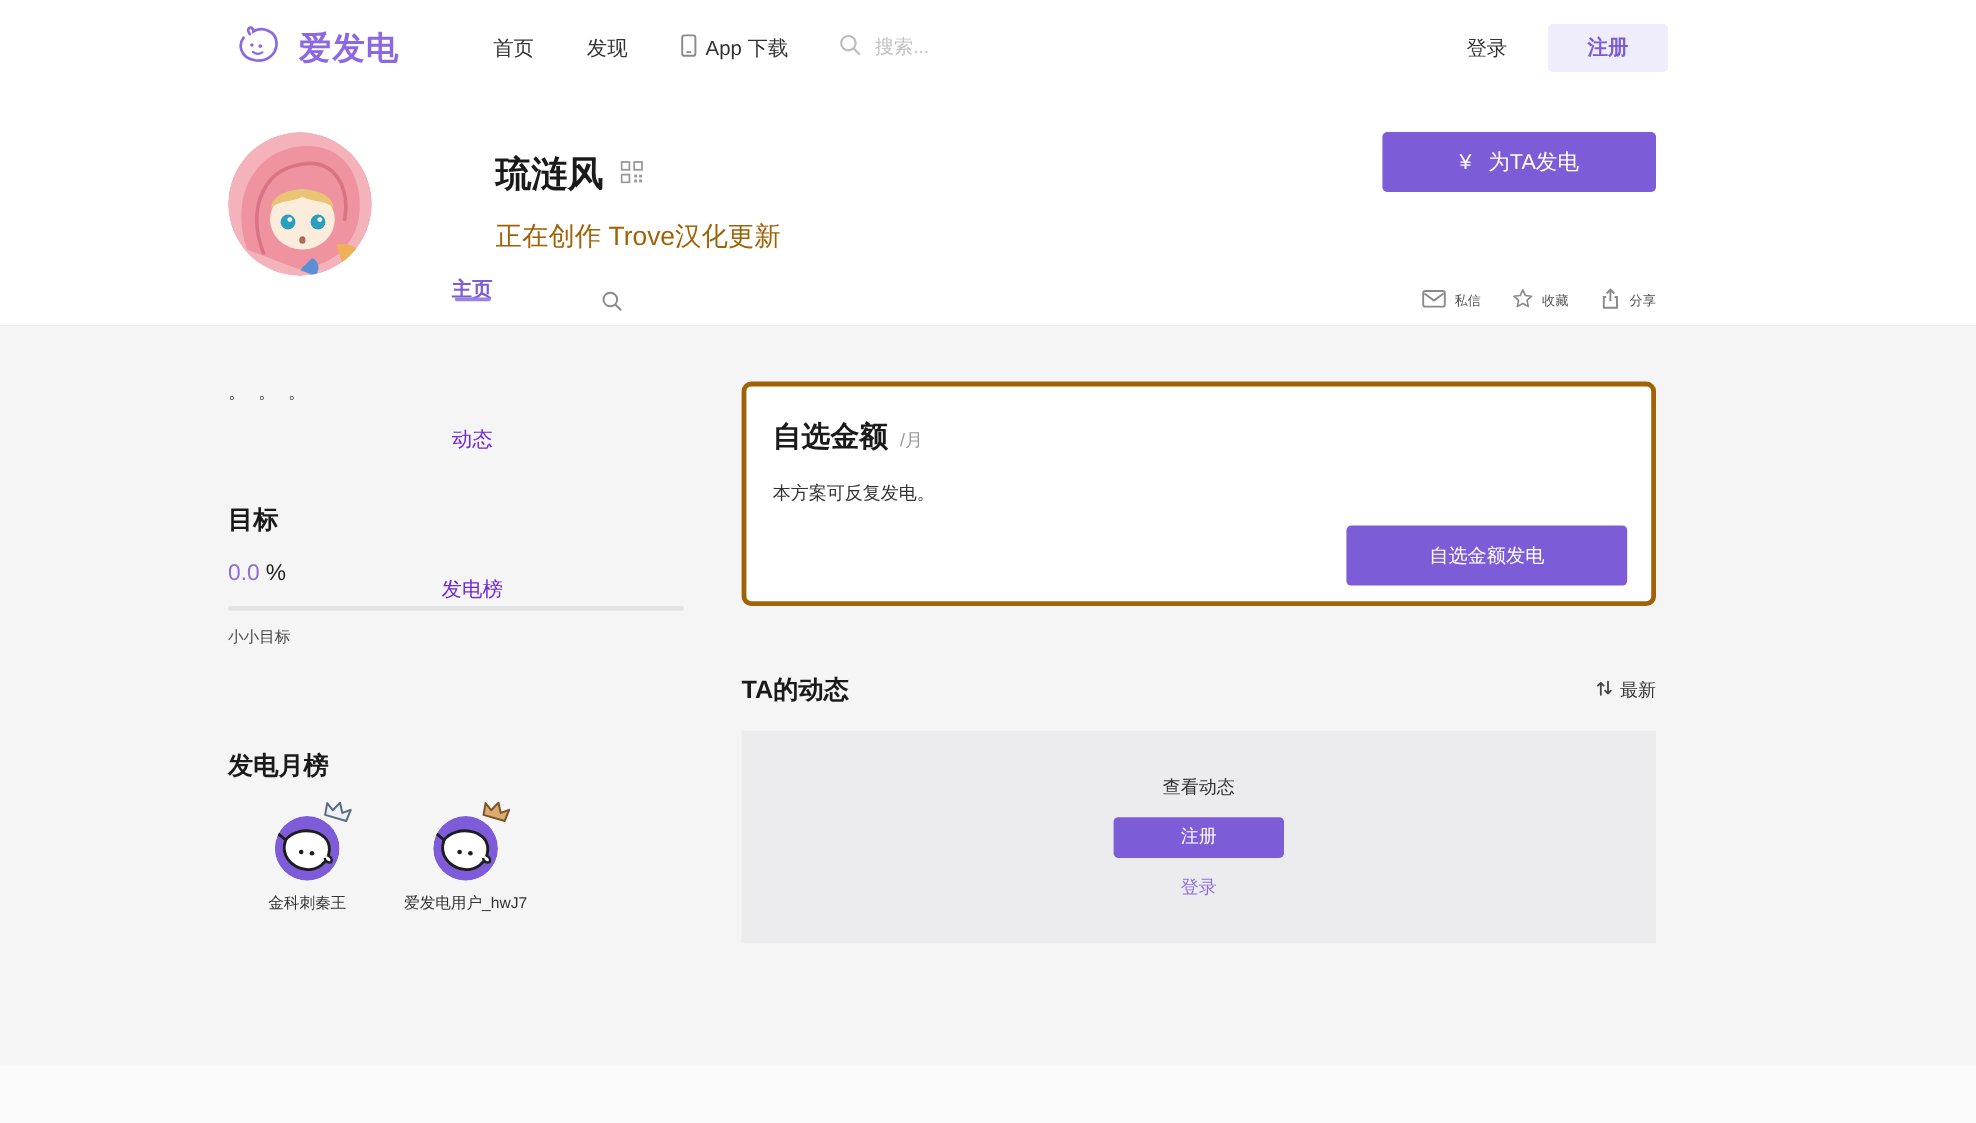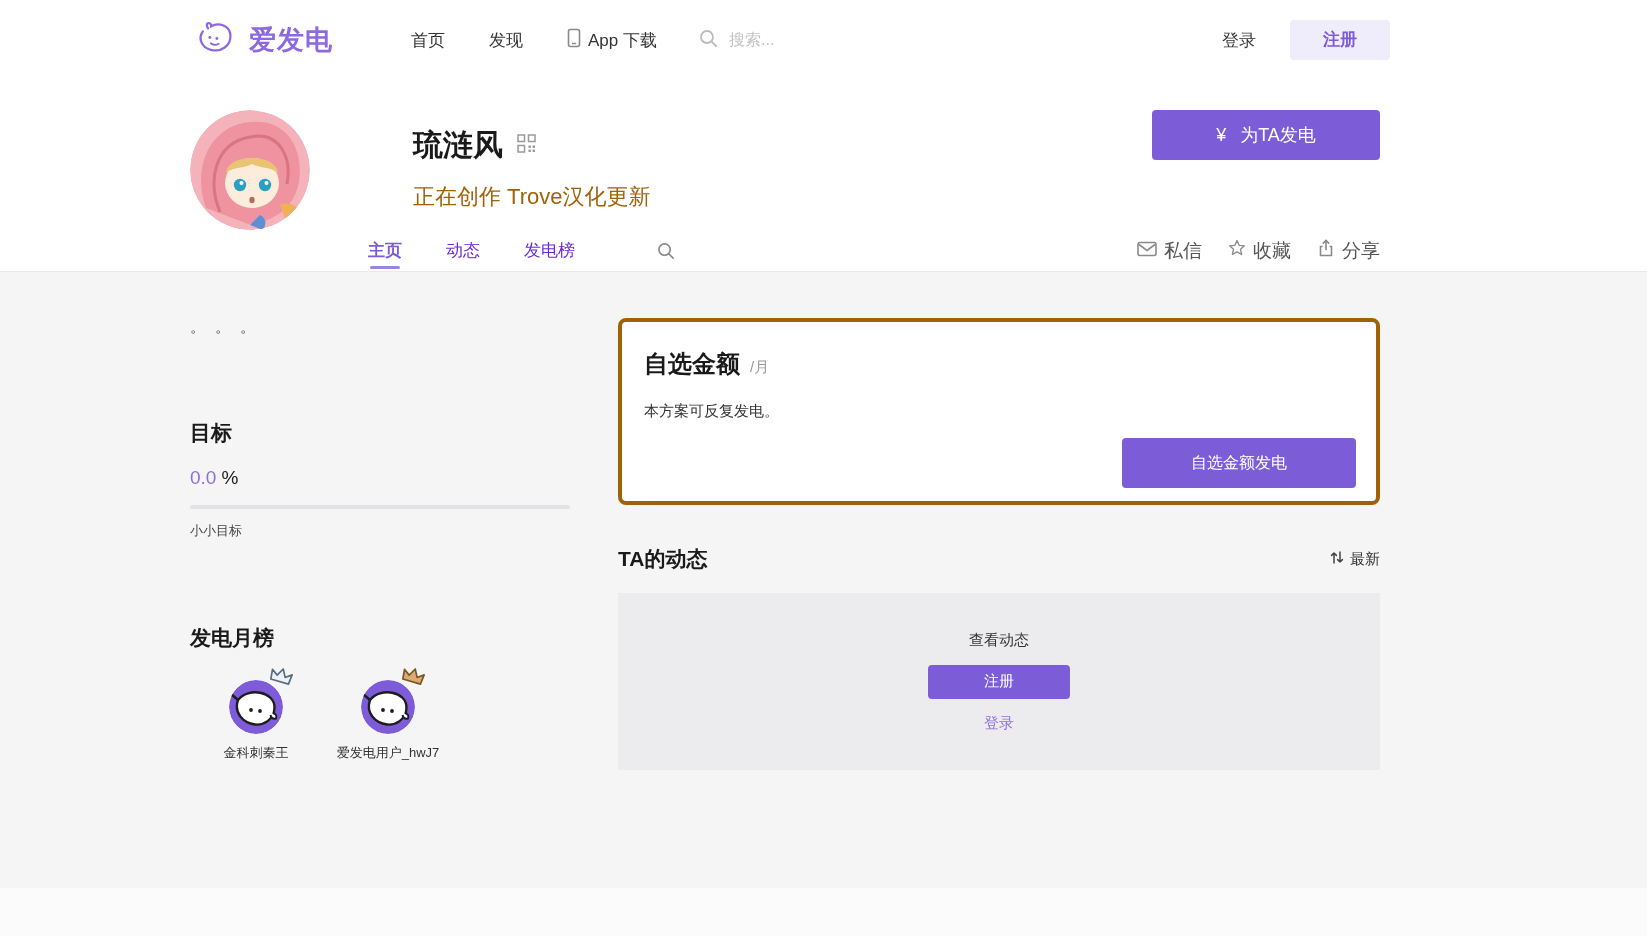--- a/index.html
+++ b/index.html
@@ -48,30 +48,30 @@
     margin-left: auto; width: 228px; height: 50px; background: #7d5cd8; color: #fff;
     border: none; border-radius: 4px; font-size: 18px; cursor: pointer;
     display: flex; align-items: center; justify-content: center; gap: 14px;
     font-family: "Liberation Sans", sans-serif;
   }
   
   .tabs-row {
     display: flex; align-items: center; height: 42px;
     padding: 0 267px 0 368px; border-bottom: 1px solid #ebebeb; background: #fff;
   }
-  .tabs { display: flex; align-items: center; gap: 44px; height: 100%; }
+  .tabs { display: flex; align-items: center; gap: 102px; height: 100%; flex-direction: column; }
   .tab { font-size: 17px; color: #6d28d9; cursor: pointer; position: relative; height: 100%; display: flex; align-items: center; }
   .tab.active { color: #7d5cd8; font-weight: bold; }
   .tab.active::after {
     content: ""; position: absolute; left: 50%; transform: translateX(-50%);
     bottom: 2px; width: 30px; height: 3px; background: #9c82e4; border-radius: 2px;
   }
   .tab-search { margin-left: 82px; cursor: pointer; display: flex; align-items: center; }
   .profile-actions { margin-left: auto; display: flex; align-items: center; gap: 26px; }
-  .action-item { display: flex; align-items: center; gap: 7px; font-size: 19px; color: #555; cursor: pointer; }
+  .action-item { display: flex; align-items: center; gap: 7px; font-size: 11px; color: #555; cursor: pointer; }
   
   .content {
     background: #f5f5f6; height: 616px; padding: 46px 0 0 190px; display: flex;
   }
   .left-col { width: 380px; flex-shrink: 0; }
   .dots { font-size: 15px; color: #333; letter-spacing: 10px; }
   .section-title { font-size: 21px; font-weight: bold; color: #1a1a1a; }
   .goal-title { margin-top: 82px; }
   .percent-row { margin-top: 20px; font-size: 19px; }
   .percent-value { color: #8e70d8; }
@@ -95,21 +95,21 @@
   .plan-title-row { display: flex; align-items: baseline; gap: 10px; }
   .plan-title { font-size: 24px; font-weight: bold; color: #1a1a1a; }
   .plan-period { font-size: 15px; color: #999; }
   .plan-desc { margin-top: 22px; font-size: 15px; color: #333; }
   .plan-btn-row { margin-top: 17px; text-align: right; }
   .plan-btn {
     width: 234px; height: 50px; background: #7d5cd8; color: #fff; border: none;
     border-radius: 4px; font-size: 16px; cursor: pointer;
     font-family: "Liberation Sans", sans-serif;
   }
-  .feed-header { margin-top: 40px; display: flex; align-items: center; justify-content: space-between; }
+  .feed-header { margin-top: 56px; display: flex; align-items: center; justify-content: space-between; }
   .feed-title { font-size: 21px; font-weight: bold; color: #1a1a1a; }
   .feed-sort { display: flex; align-items: center; gap: 6px; font-size: 15px; color: #333; cursor: pointer; }
   .feed-box {
     margin-top: 20px; background: #ececee; height: 177px;
     display: flex; flex-direction: column; align-items: center; justify-content: center; gap: 15px;
   }
   .feed-message { font-size: 15px; color: #333; }
   .feed-register-btn {
     width: 142px; height: 34px; background: #7d5cd8; color: #fff; border: none;
     border-radius: 4px; font-size: 15px; cursor: pointer;

